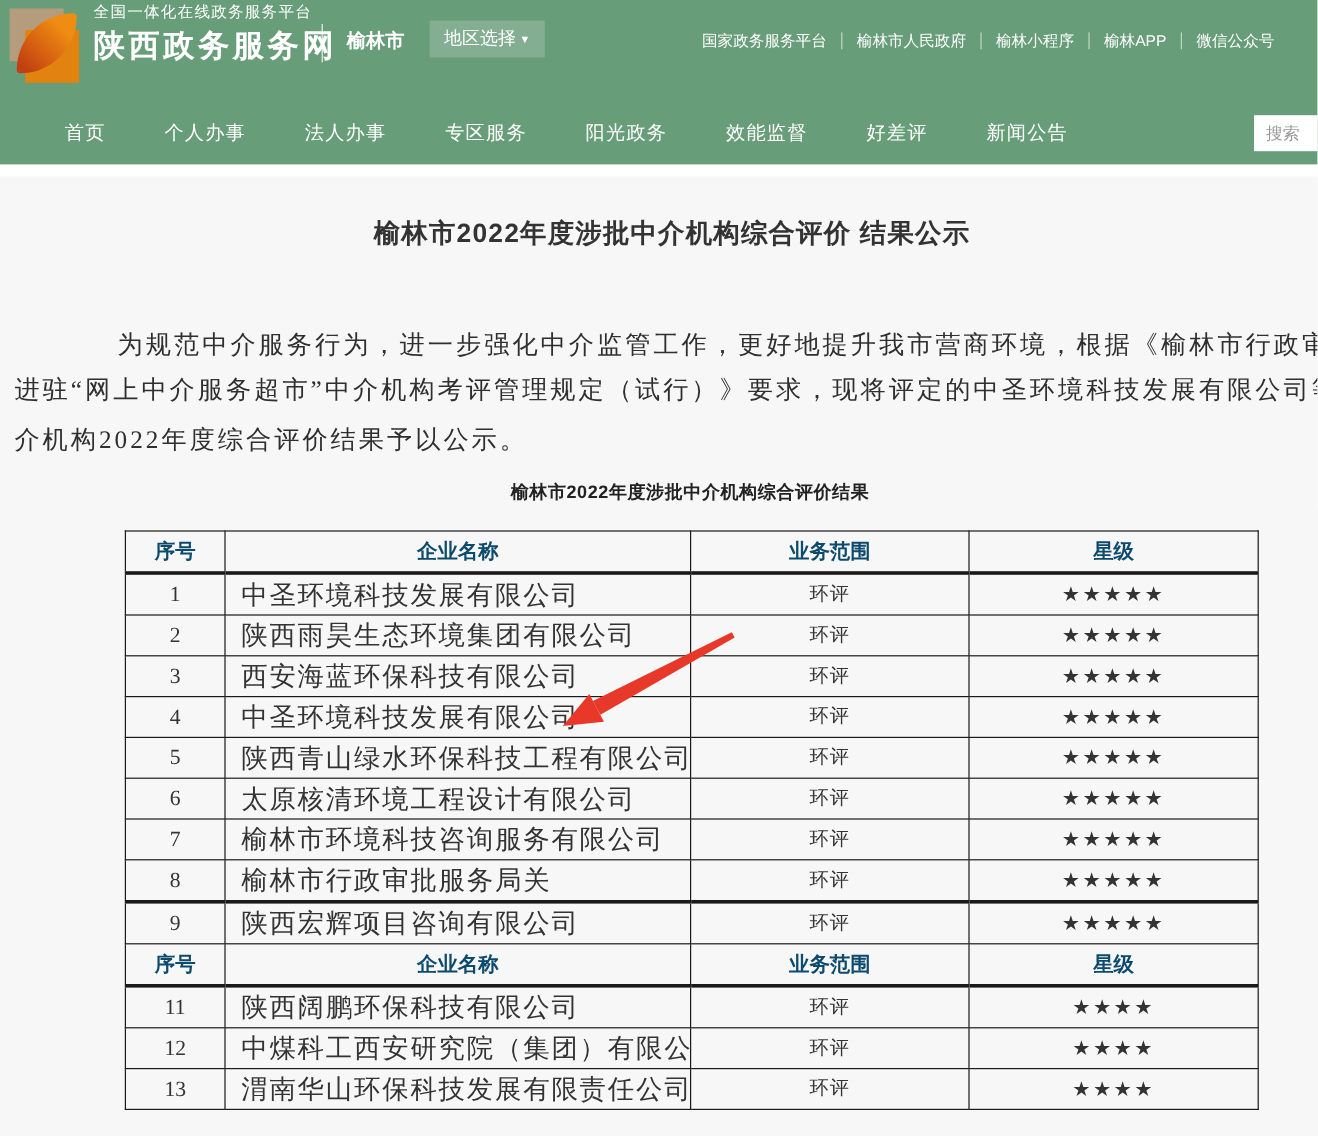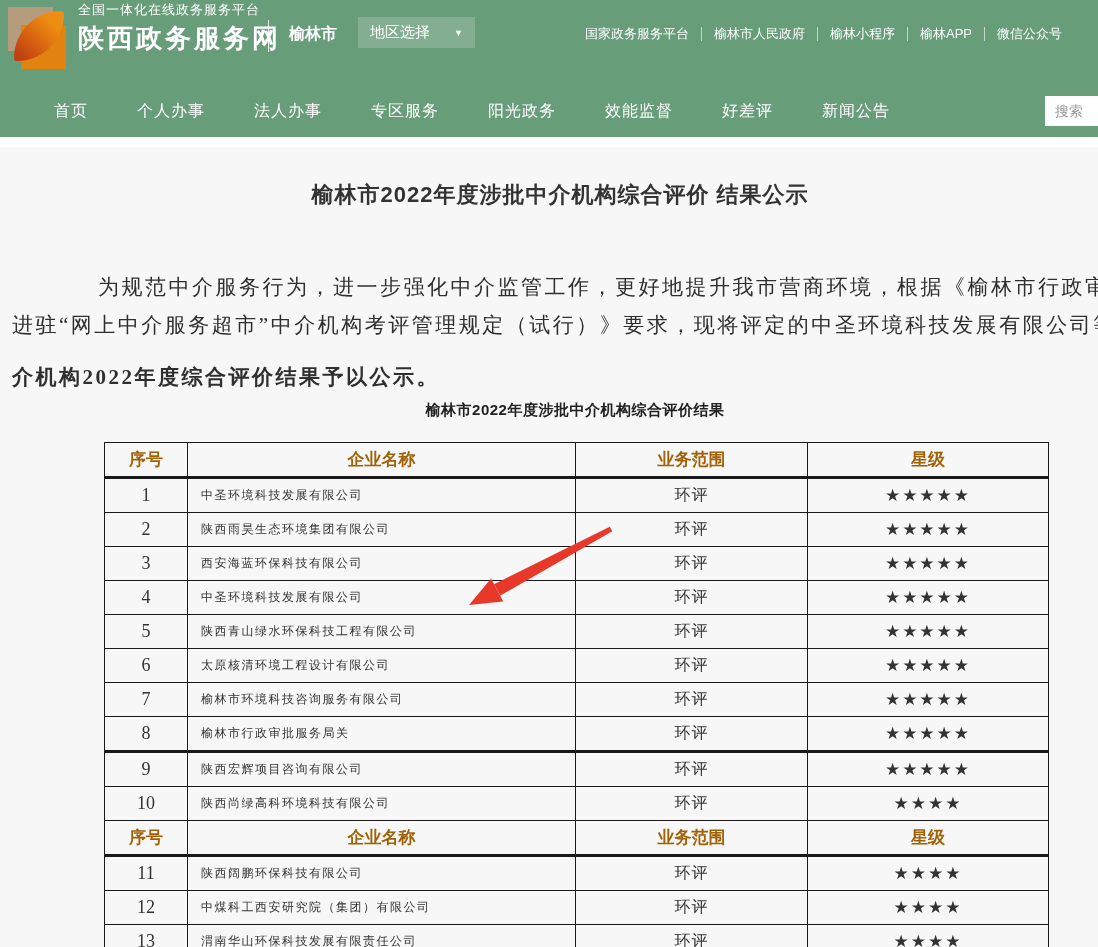--- a/index.html
+++ b/index.html
@@ -21,21 +21,21 @@
                  background:linear-gradient(45deg,#c13f10 10%,#ef8c12 75%);
                  border-radius:100% 3px 100% 3px; }
   .brand { position:absolute; left:78px; top:0; }
   .brand-small { font-size:13px; letter-spacing:1px; line-height:20px; }
   .brand-big   { font-size:26px; font-weight:bold; letter-spacing:3px; line-height:36px; }
   .vdiv { position:absolute; left:268px; top:20px; width:1px; height:32px; background:rgba(255,255,255,.85); }
   .city-label { position:absolute; left:289px; top:24px; font-size:16px; font-weight:bold; }
   .region-btn {
     position:absolute; left:358px; top:17px; height:31px; padding:0 12px;
     background:rgba(255,255,255,.18); color:#fff; font-size:15px;
-    display:flex; align-items:center; gap:24px; border:none; cursor:pointer; border-radius:1px;
+    display:flex; align-items:center; gap:3px; border:none; cursor:pointer; border-radius:1px;
   }
   .region-btn .caret { font-size:9px; }
   .top-links {
     position:absolute; left:573px; top:25px; width:600px;
     display:flex; align-items:center; font-size:13px; white-space:nowrap;
   }
   .top-links a { color:#fff; text-decoration:none; padding:0 12px; cursor:pointer; }
   .top-links .sep { width:1px; height:14px; background:rgba(255,255,255,.6); }
   .register-link { margin-left:17px; font-weight:bold; }
   
@@ -61,39 +61,39 @@
     font-size:22px; font-weight:bold; color:#333; letter-spacing:1px;
     font-family:"Liberation Sans", sans-serif;
   }
   .para-line {
     position:absolute; left:12px; white-space:nowrap;
     font-family:"Liberation Serif", serif;
     font-size:21px; color:#2f2f2f; letter-spacing:2.5px;
   }
   .line-0 { top:126px; text-indent:86px; }
   .line-1 { top:164px; }
-  .line-2 { top:216px;font-weight:bold; }
+  .line-2 { top:205px; }
   .table-caption {
     position:absolute; top:254px; left:0; width:1150px; text-align:center;
     font-size:15px; font-weight:bold; color:#222; letter-spacing:0.5px;
   }
   .eval-table {
     position:absolute; top:295px; left:104px; width:944px;
     border-collapse:collapse; table-layout:fixed;
   }
   .eval-table th, .eval-table td {
     border:1px solid #1a1a1a; height:33px; padding:0; color:#333;
     overflow:hidden; white-space:nowrap;
   }
   .eval-table th {
     font-family:"Liberation Sans", sans-serif; font-size:17px; font-weight:bold;
-    text-align:center; border-bottom-width:3px; color:#a16207;
+    text-align:center; border-bottom-width:3px; color:#0c4a6e;
   }
   .cell-no    { text-align:center; font-family:"Liberation Serif", serif; font-size:18px; }
-  .cell-name  { text-align:left; padding-left:13px !important; font-family:"Liberation Serif", serif; font-size:12px; letter-spacing:1.5px; }
+  .cell-name  { text-align:left; padding-left:13px !important; font-family:"Liberation Serif", serif; font-size:22px; letter-spacing:1.5px; }
   .cell-scope { text-align:center; font-family:"Liberation Serif", serif; font-size:16px; letter-spacing:1px; }
   .cell-stars { text-align:center; font-size:17px; letter-spacing:2px; color:#0a0a0a; font-family:"Liberation Sans", sans-serif; }
   tr.thick-top td { border-top-width:3px; }
   
   .arrow-svg { position:absolute; left:440px; top:372px; pointer-events:none; }
 </style>
 </head>
 <body>
 
 <div class="header-top">
@@ -211,26 +211,20 @@
             <td class="cell-scope">环评</td>
             <td class="cell-stars">★★★★★</td>
           </tr>
           <tr class="thick-top">
             <td class="cell-no">9</td>
             <td class="cell-name">陕西宏辉项目咨询有限公司</td>
             <td class="cell-scope">环评</td>
             <td class="cell-stars">★★★★★</td>
           </tr>
           <tr>
-            <td class="cell-no">10</td>
-            <td class="cell-name">陕西尚绿高科环境科技有限公司</td>
-            <td class="cell-scope">环评</td>
-            <td class="cell-stars">★★★★</td>
-          </tr>
-          <tr>
             <th>序号</th>
             <th>企业名称</th>
             <th>业务范围</th>
             <th>星级</th>
           </tr>
           <tr>
             <td class="cell-no">11</td>
             <td class="cell-name">陕西阔鹏环保科技有限公司</td>
             <td class="cell-scope">环评</td>
             <td class="cell-stars">★★★★</td>

